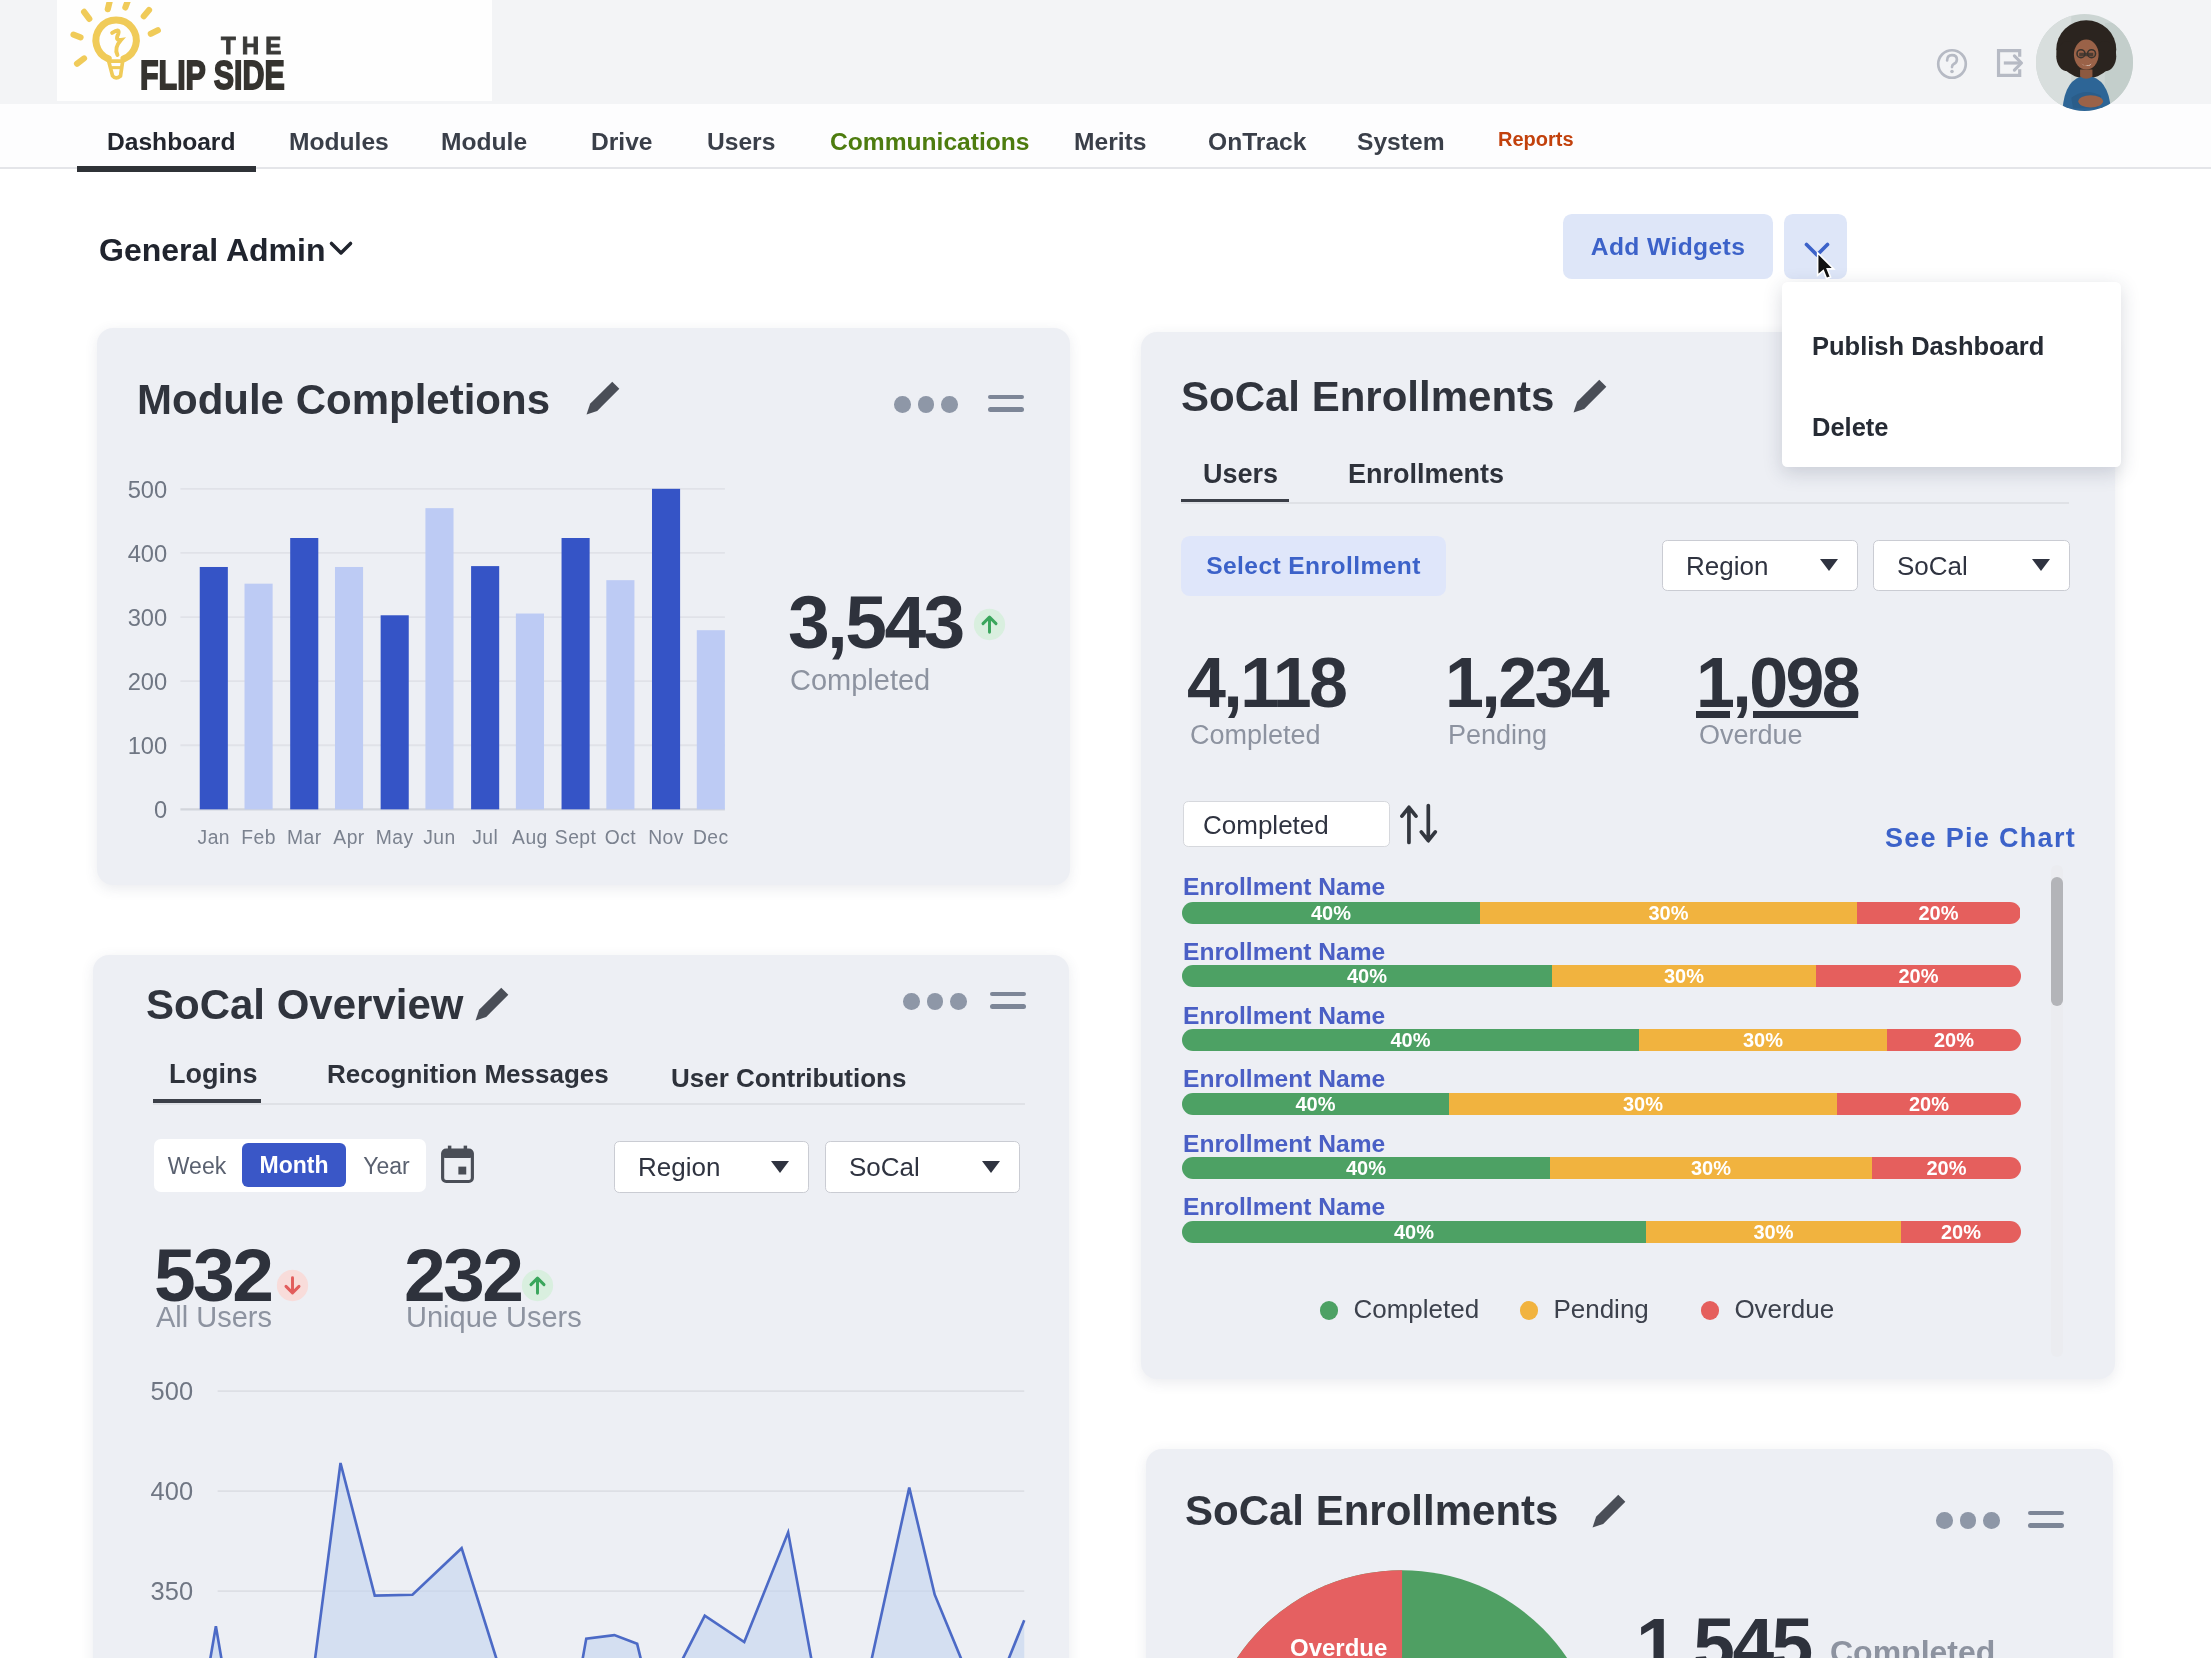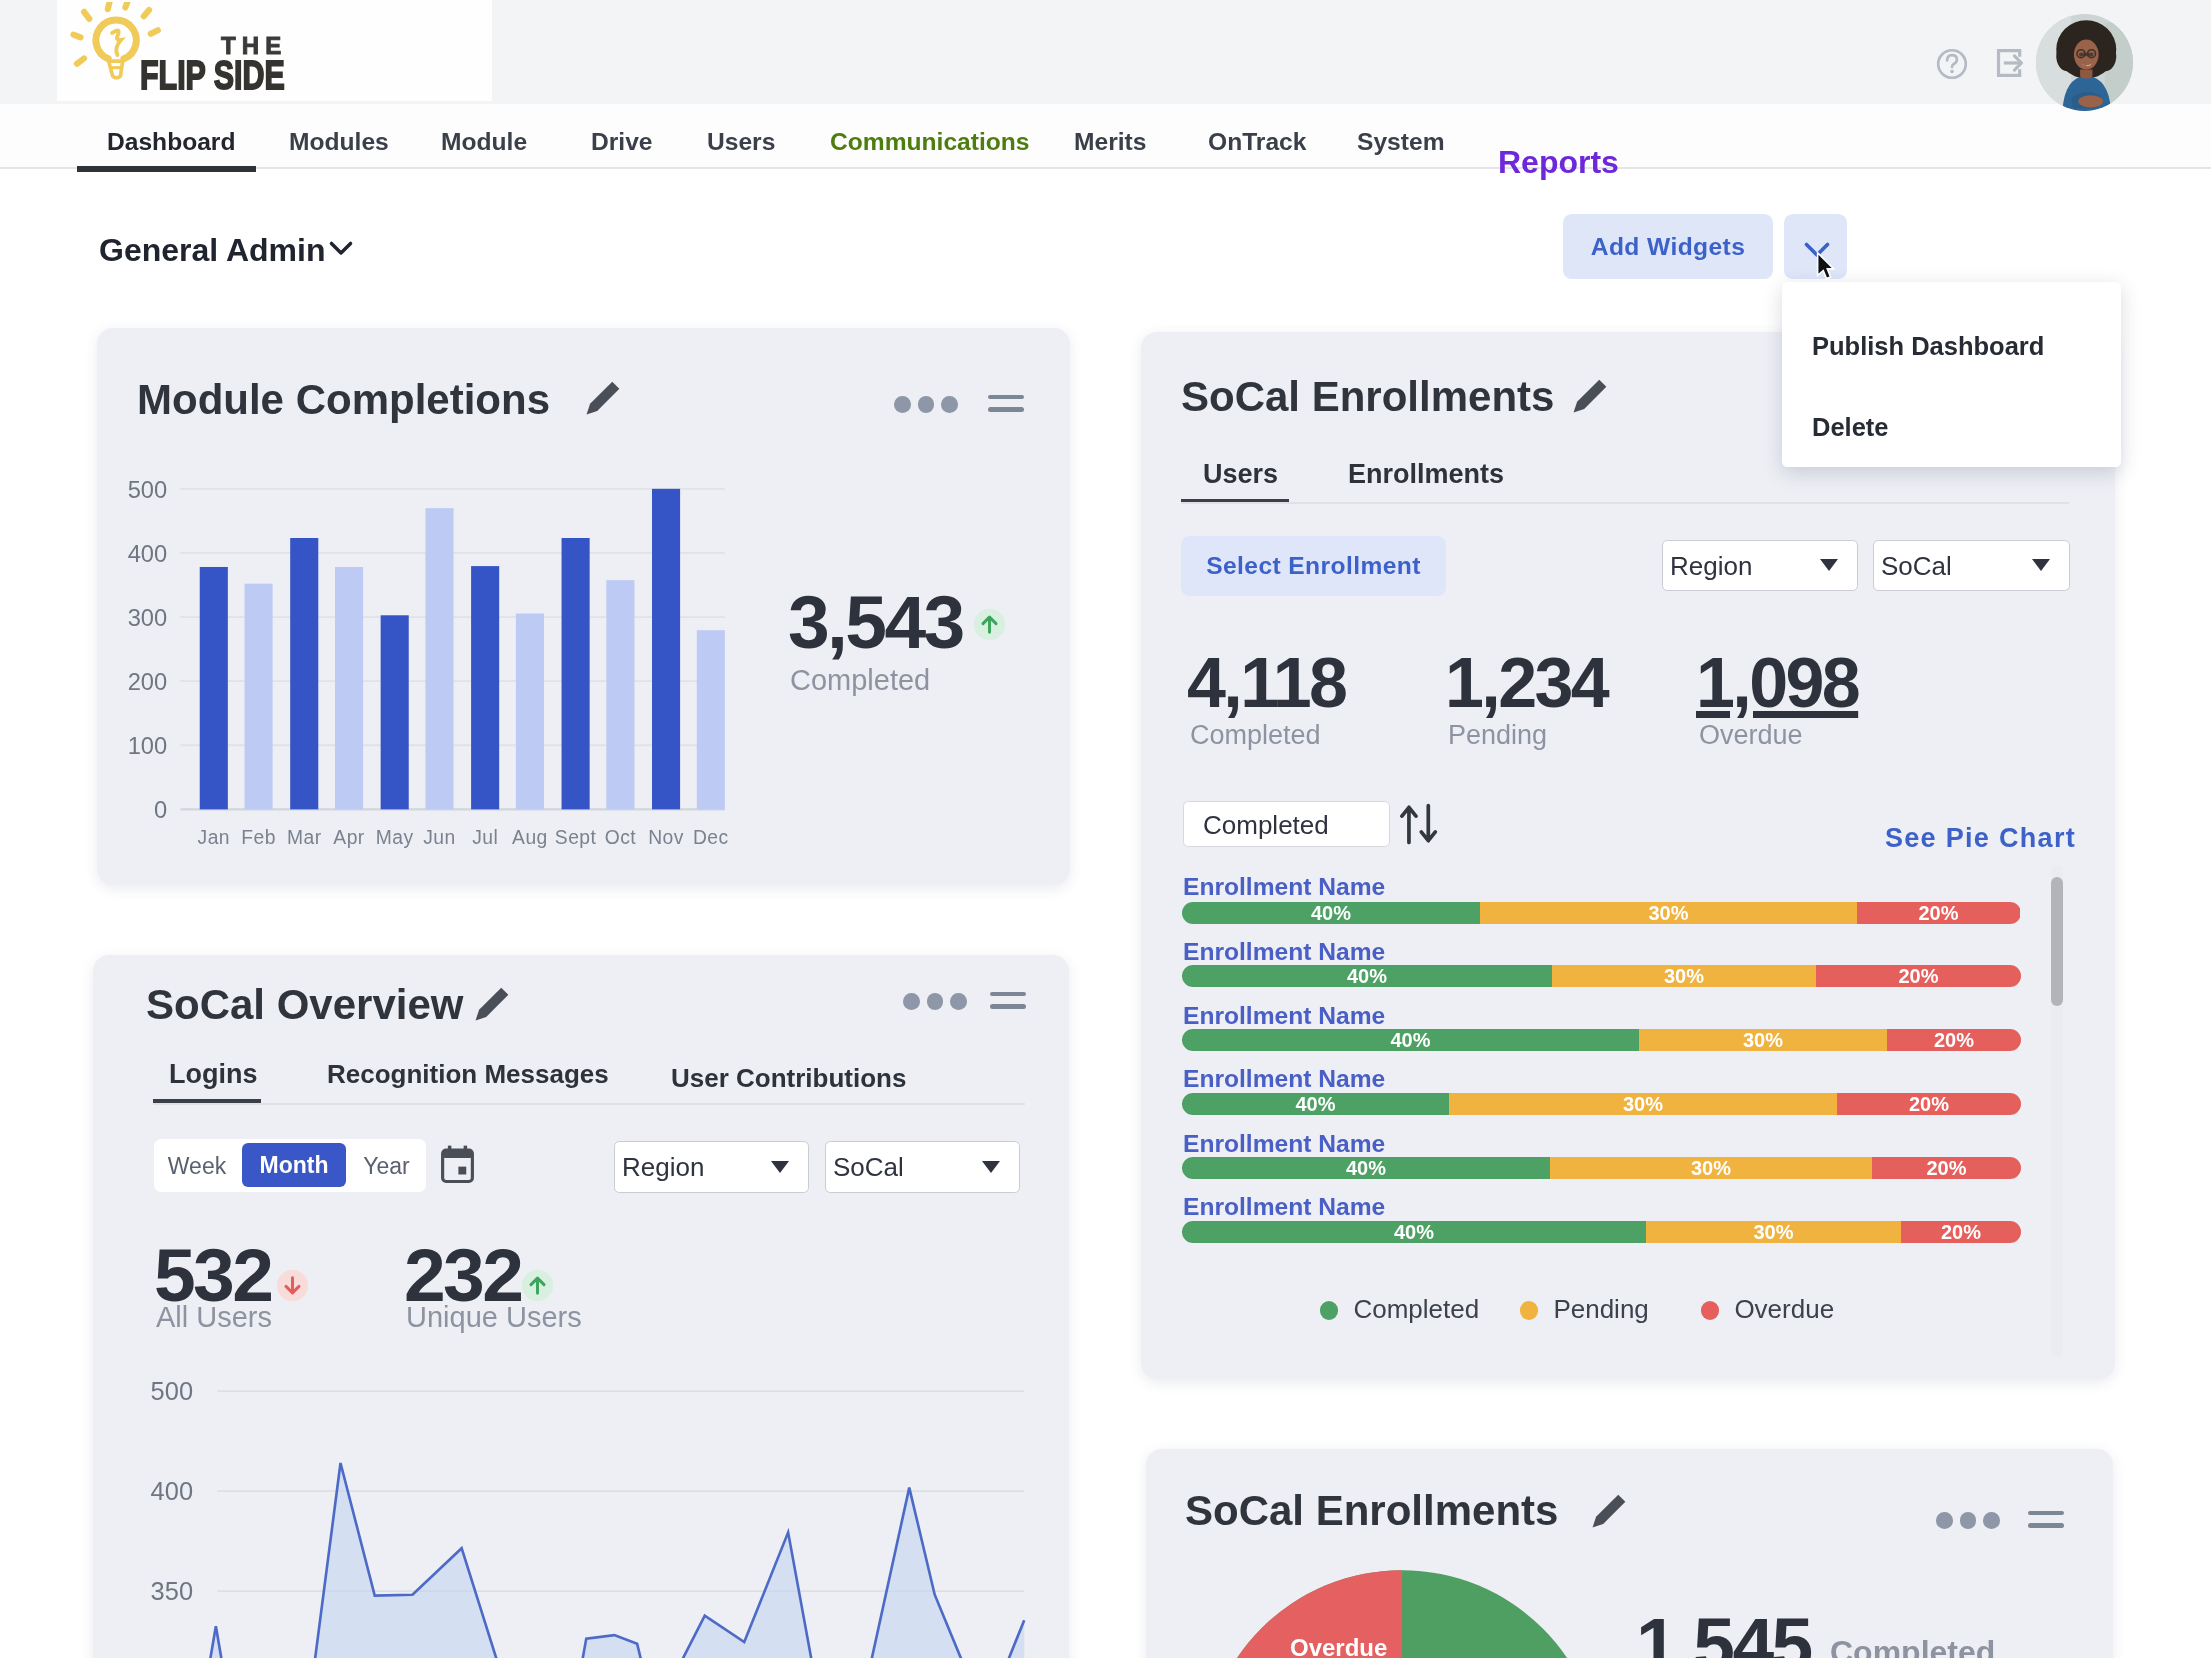--- a/index.html
+++ b/index.html
@@ -7,21 +7,21 @@
   .page { position:relative; width:2211px; height:1658px; overflow:hidden; background:#ffffff; }
   .abs { position:absolute; }
   .card { position:absolute; background:#edeff4; border-radius:16px; box-shadow:0 3.5px 12.3px rgba(60,70,100,0.10); }
   .ctitle { font-size:42px; font-weight:700; color:#30343d; letter-spacing:0px; }
   .dots span { display:inline-block; width:16.7px; height:16.7px; border-radius:50%; background:#8e97a7; margin-right:7px; }
   .hamb i { display:block; width:36px; height:4.4px; border-radius:2.6px; background:#7d8697; margin-bottom:8px; }
   .graylbl { color:#8d93a0; font-size:29px; }
   .bignum { font-weight:700; color:#2e323c; font-size:75px; letter-spacing:-2.6px; }
   .dd { position:absolute; background:#fff; border:1.8px solid #caccd3; border-radius:5.3px; color:#2f3340; font-size:26px; font-weight:400; }
   .dd .tri { position:absolute; right:19.3px; top:50%; margin-top:-6.1px; width:0; height:0; border-left:9.7px solid transparent; border-right:9.7px solid transparent; border-top:12.3px solid #2f3340; }
-  .dd .lab { position:absolute; left:7px; top:50%; transform:translateY(-50%); }
+  .dd .lab { position:absolute; left:23px; top:50%; transform:translateY(-50%); }
   .tab { position:absolute; font-size:26px; font-weight:600; color:#2e323b; }
   .btn { position:absolute; background:#dee6f8; border-radius:8.8px; color:#3c62c9; font-weight:700; font-size:24.6px; text-align:center; letter-spacing:0.4px; }
   .ename { left:1183px; font-size:24.6px; font-weight:700; color:#4a5fc5; }
   .sbar { left:1182px; width:839px; height:22px; border-radius:11.4px; overflow:hidden; display:flex; }
   .sbar i, .sbar b, .sbar u { display:block; height:22px; font-style:normal; font-weight:700; text-decoration:none; color:#fff; font-size:20px; text-align:center; line-height:23px; }
   .sbar i { background:#4da164; }
   .sbar b { background:#f1b33f; }
   .sbar u { background:#e55f5d; }
   .lgd { font-size:26px; color:#3c414c; }
   .lgd span { display:inline-block; width:18.4px; height:18.4px; border-radius:50%; margin-right:15px; vertical-align:-1.8px; }
@@ -90,21 +90,21 @@
 
   <div class="abs" style="left:107px;top:128px;font-size:24.6px;font-weight:700;color:#23262e;">Dashboard</div>
   <div class="abs" style="left:289px;top:128px;font-size:24.6px;font-weight:600;color:#3a3f49;">Modules</div>
   <div class="abs" style="left:441px;top:128px;font-size:24.6px;font-weight:600;color:#3a3f49;">Module</div>
   <div class="abs" style="left:591px;top:128px;font-size:24.6px;font-weight:600;color:#3a3f49;">Drive</div>
   <div class="abs" style="left:707px;top:128px;font-size:24.6px;font-weight:600;color:#3a3f49;">Users</div>
   <div class="abs" style="left:830px;top:128px;font-size:24.6px;font-weight:600;color:#4d7c0f;">Communications</div>
   <div class="abs" style="left:1074px;top:128px;font-size:24.6px;font-weight:600;color:#3a3f49;">Merits</div>
   <div class="abs" style="left:1208px;top:128px;font-size:24.6px;font-weight:600;color:#3a3f49;">OnTrack</div>
   <div class="abs" style="left:1357px;top:128px;font-size:24.6px;font-weight:600;color:#3a3f49;">System</div>
-  <div class="abs" style="left:1498px;top:144px;font-size:32px;font-weight:600;color:#6d28d9;">Reports</div>
+  <div class="abs" style="left:1498px;top:128px;font-size:20px;font-weight:600;color:#c2410c;">Reports</div>
   <div class="abs" style="left:77px;top:166px;width:179px;height:6.1px;background:#2f3237;"></div>
 
   <div class="abs" style="left:99px;top:232px;font-size:32px;font-weight:700;color:#20242e;">General Admin</div>
   <svg class="abs" style="left:328px;top:239px;" width="26" height="19.3" viewBox="0 0 30 22">
       <path d="M4 5 L15 16 L26 5" fill="none" stroke="#20242e" stroke-width="4" stroke-linecap="round" stroke-linejoin="round"></path>
     </svg>
 
   <div class="btn" style="left:1563px;top:214px;width:210px;height:65px;line-height:65px;">Add Widgets</div>
   <div class="btn" style="left:1784px;top:214px;width:63px;height:65px;"></div>
   <svg class="abs" style="left:1803px;top:241px;" width="28" height="19.3" viewBox="0 0 32 22">

